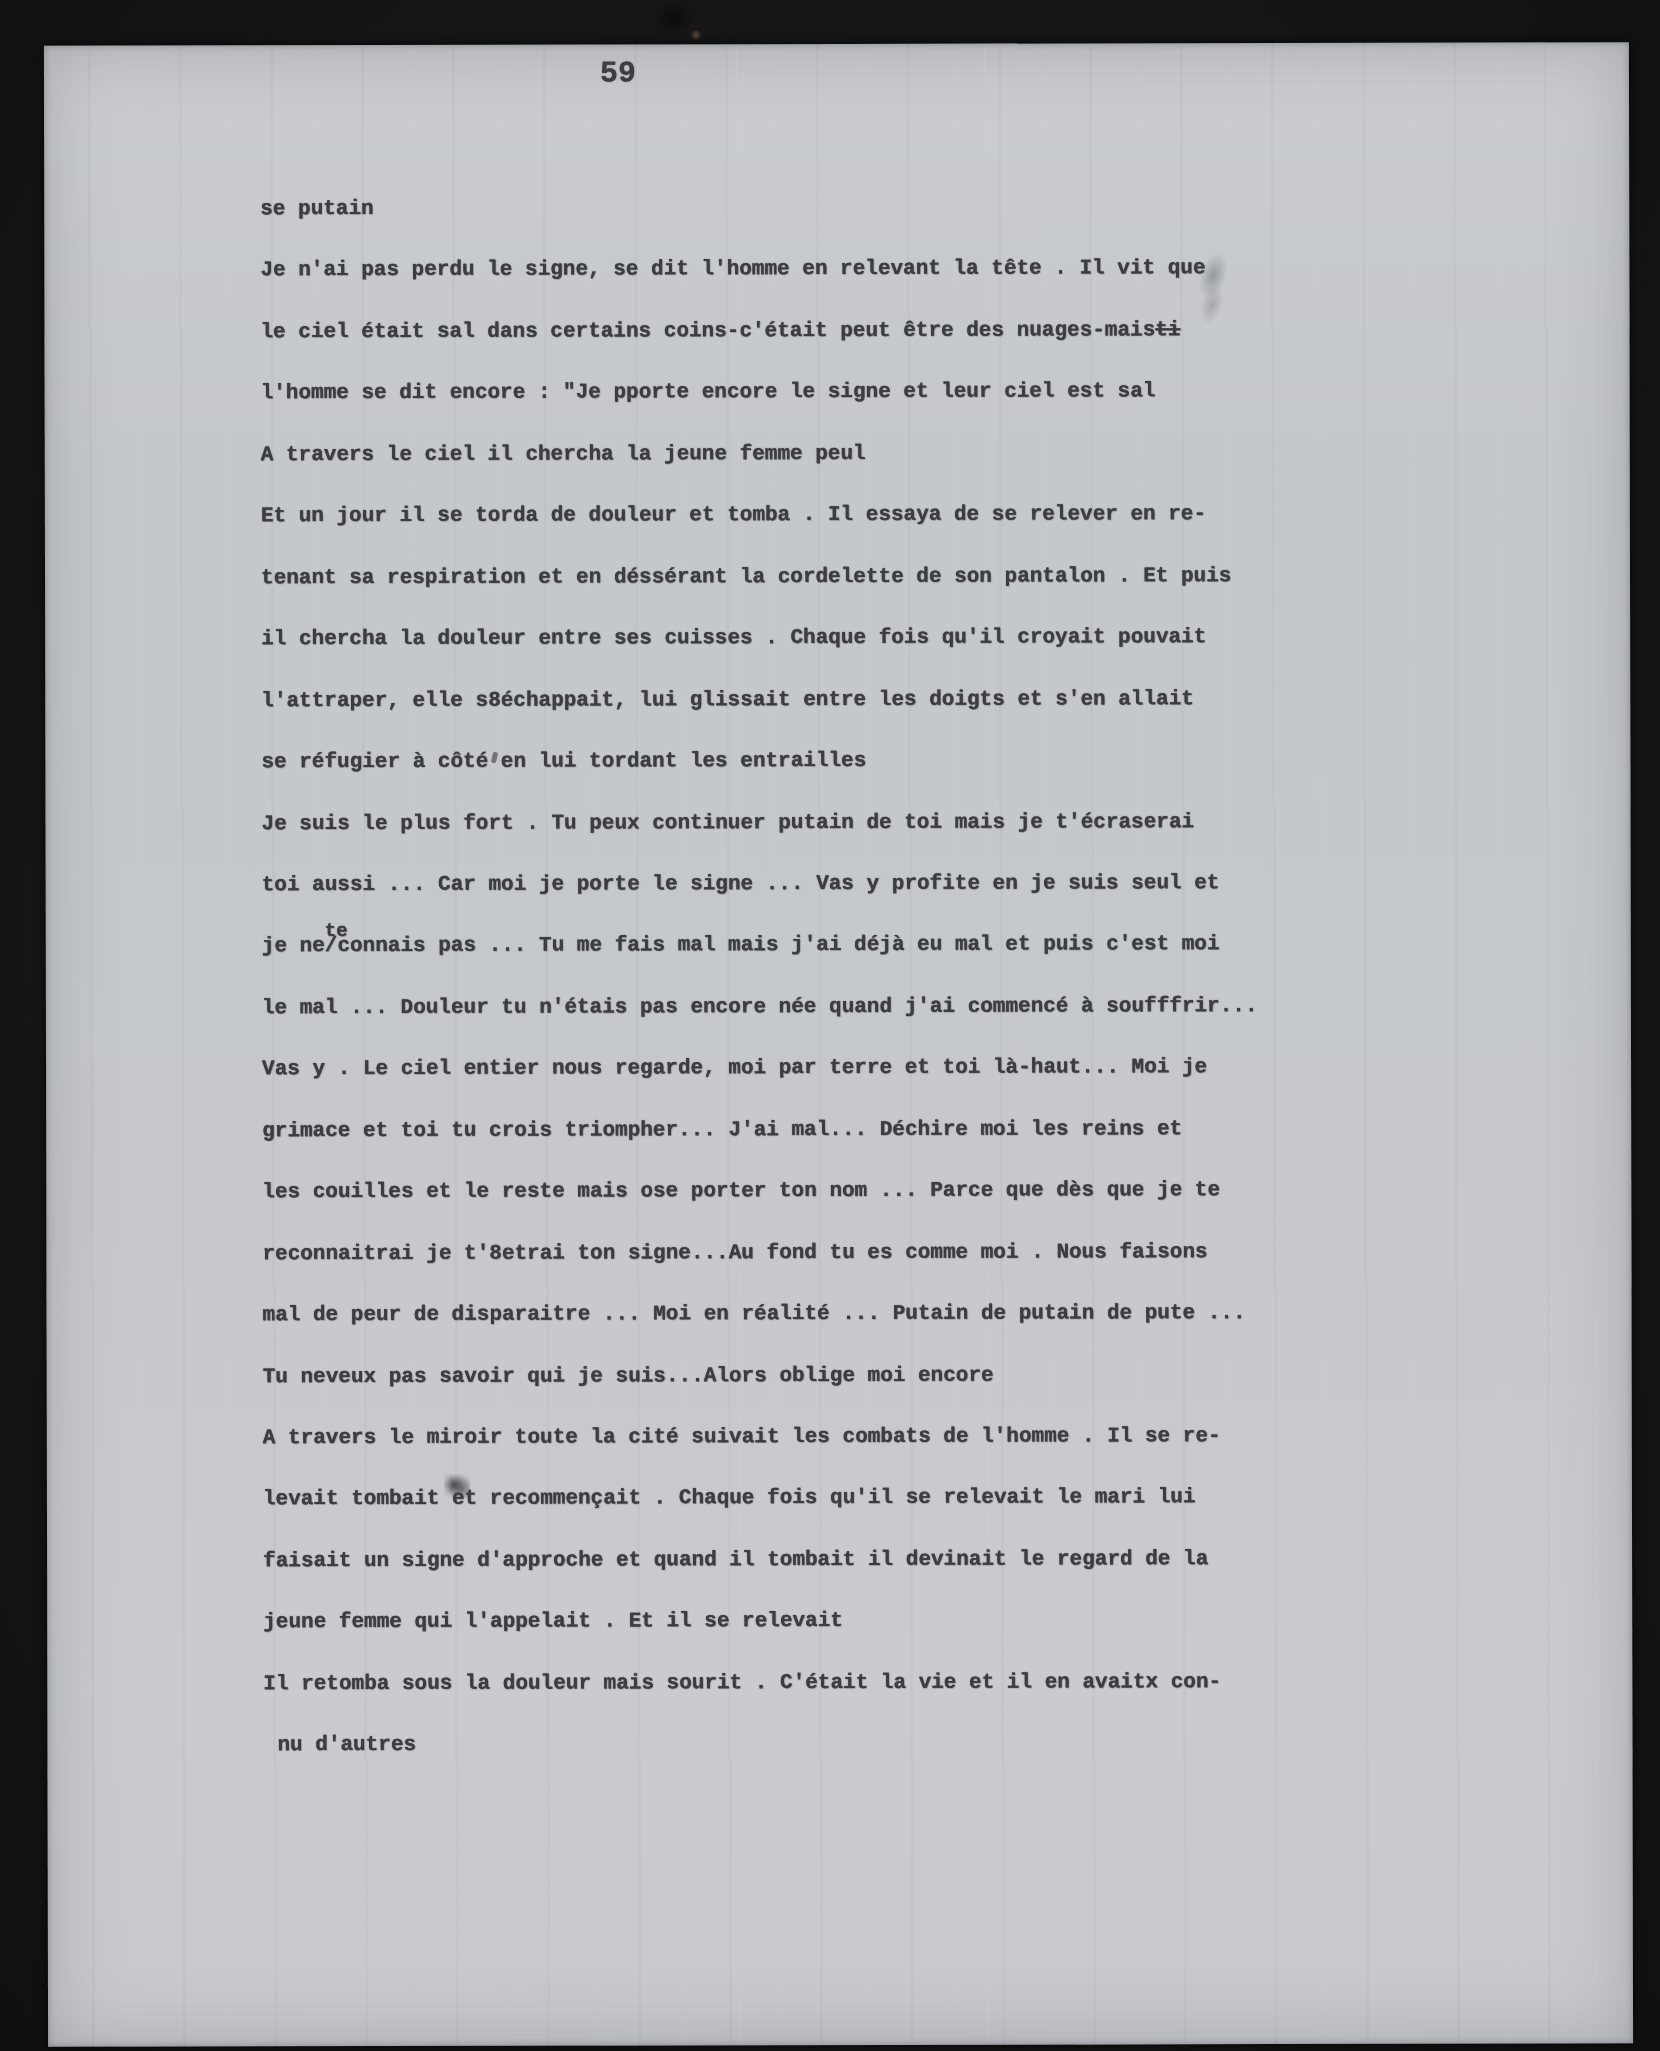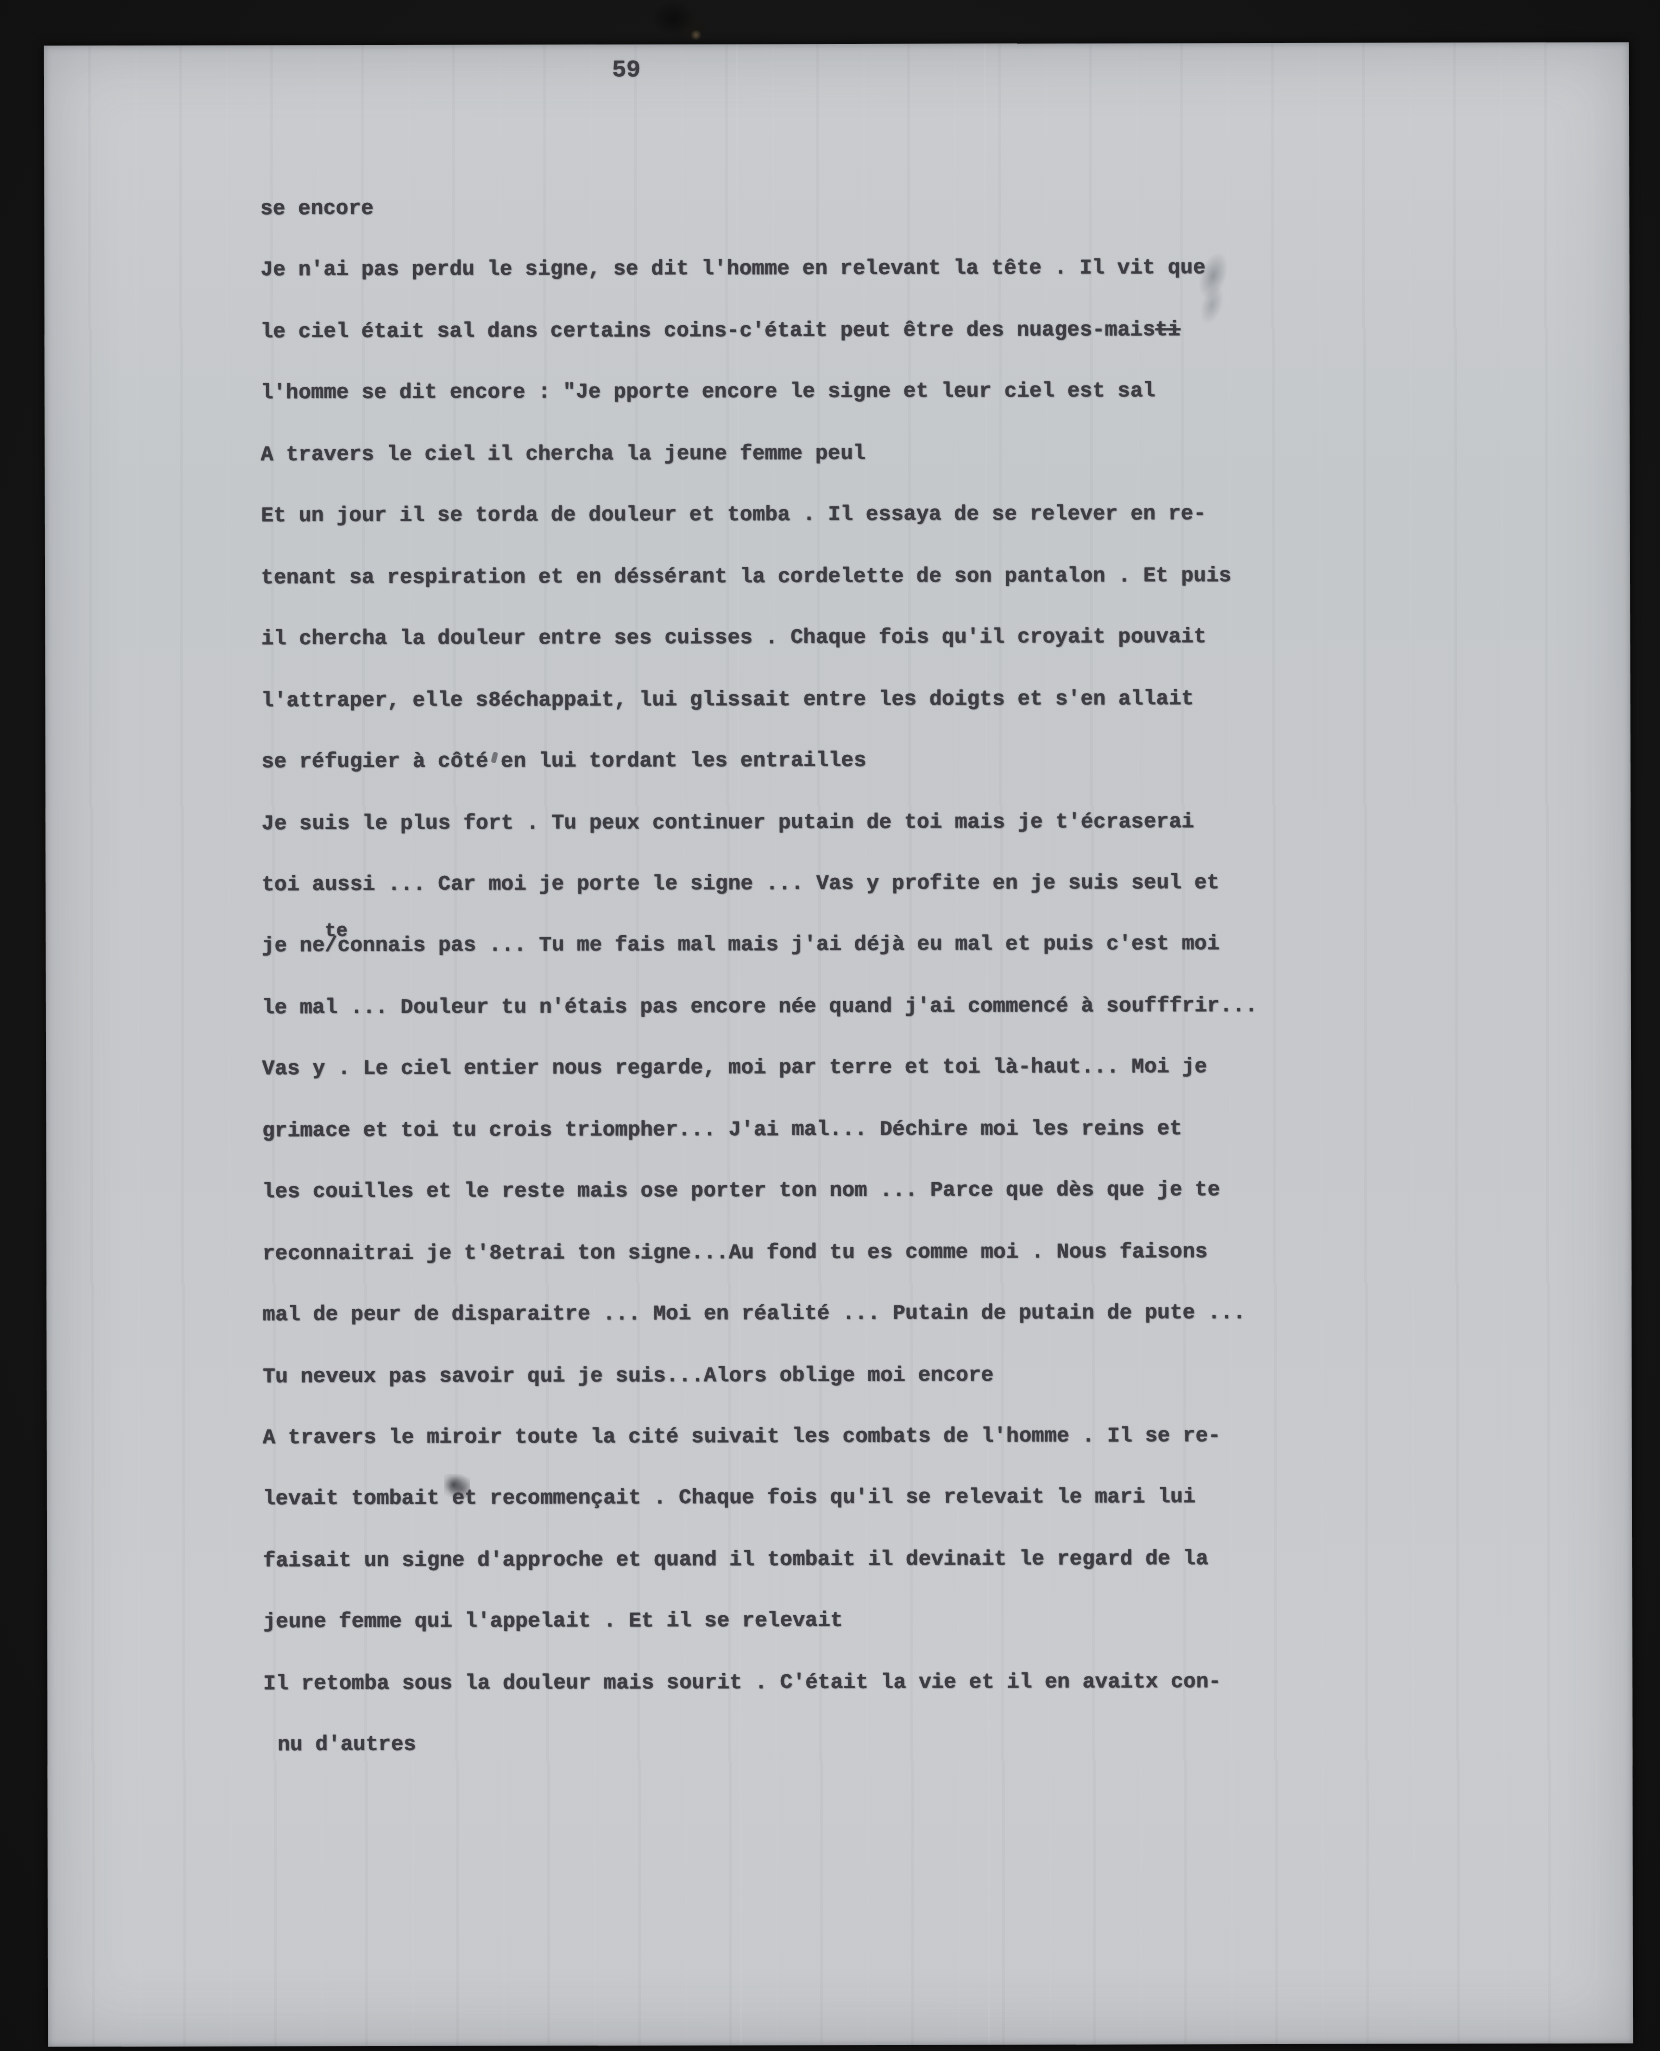--- a/index.html
+++ b/index.html
@@ -24,22 +24,22 @@
         rgba(40,45,50,0.03) 44px 47px, rgba(255,255,255,0) 47px 91px),
       linear-gradient(180deg, #cacccf 0%, #c5c8cb 22%, #c6c8cb 55%, #c9cbce 82%, #c7c9cc 100%);
     box-shadow:
       inset 0 0 70px rgba(75,80,86,0.28),
       inset 0 0 7px rgba(55,57,62,0.38),
       0 0 10px rgba(0,0,0,0.8);
     transform: rotate(-0.12deg);
   }
   .page-number {
     position: absolute;
-    left: 568px; top: 12px;
-    font-size: 24px; font-weight: 700;
+    left: 556px; top: 12px;
+    font-size: 30px; font-weight: 700;
     color: #3d3d43;
     text-shadow: 0 0 1.2px rgba(45,45,52,0.85);
   }
   .line {
     position: absolute;
     left: 216px;
     white-space: pre;
     font-size: 21px;
     font-weight: 700;
     color: #3c3c42;
@@ -94,21 +94,21 @@
 </head>
 <body>
 
 <div class="backdrop"></div>
 
 <div class="paper">
   <div class="fold-line-1"></div>
   <div class="fold-line-2"></div>
   <div class="page-number">59</div>
   <div id="text-block">
-      <div class="line" style="top: 152px; left: 216px;"><span>se encore</span></div>
+      <div class="line" style="top: 152px; left: 216px;"><span>se putain</span></div>
       <div class="line" style="top: 213px; left: 216px;"><span>Je n'ai pas perdu le signe, se dit l'homme en relevant la tête . Il vit que</span></div>
       <div class="line" style="top: 275px; left: 216px;"><span>le ciel était sal dans certains coins-c'était peut être des nuages-mais</span><span class="strike">ti</span></div>
       <div class="line" style="top: 336px; left: 216px;"><span>l'homme se dit encore : "Je pporte encore le signe et leur ciel est sal</span></div>
       <div class="line" style="top: 398px; left: 216px;"><span>A travers le ciel il chercha la jeune femme peul</span></div>
       <div class="line" style="top: 459px; left: 216px;"><span>Et un jour il se torda de douleur et tomba . Il essaya de se relever en re-</span></div>
       <div class="line" style="top: 521px; left: 216px;"><span>tenant sa respiration et en déssérant la cordelette de son pantalon . Et puis</span></div>
       <div class="line" style="top: 582px; left: 216px;"><span>il chercha la douleur entre ses cuisses . Chaque fois qu'il croyait pouvait</span></div>
       <div class="line" style="top: 644px; left: 216px;"><span>l'attraper, elle s8échappait, lui glissait entre les doigts et s'en allait</span></div>
       <div class="line" style="top: 705px; left: 216px;"><span>se réfugier à côté en lui tordant les entrailles</span></div>
       <div class="line" style="top: 767px; left: 216px;"><span>Je suis le plus fort . Tu peux continuer putain de toi mais je t'écraserai</span></div>

